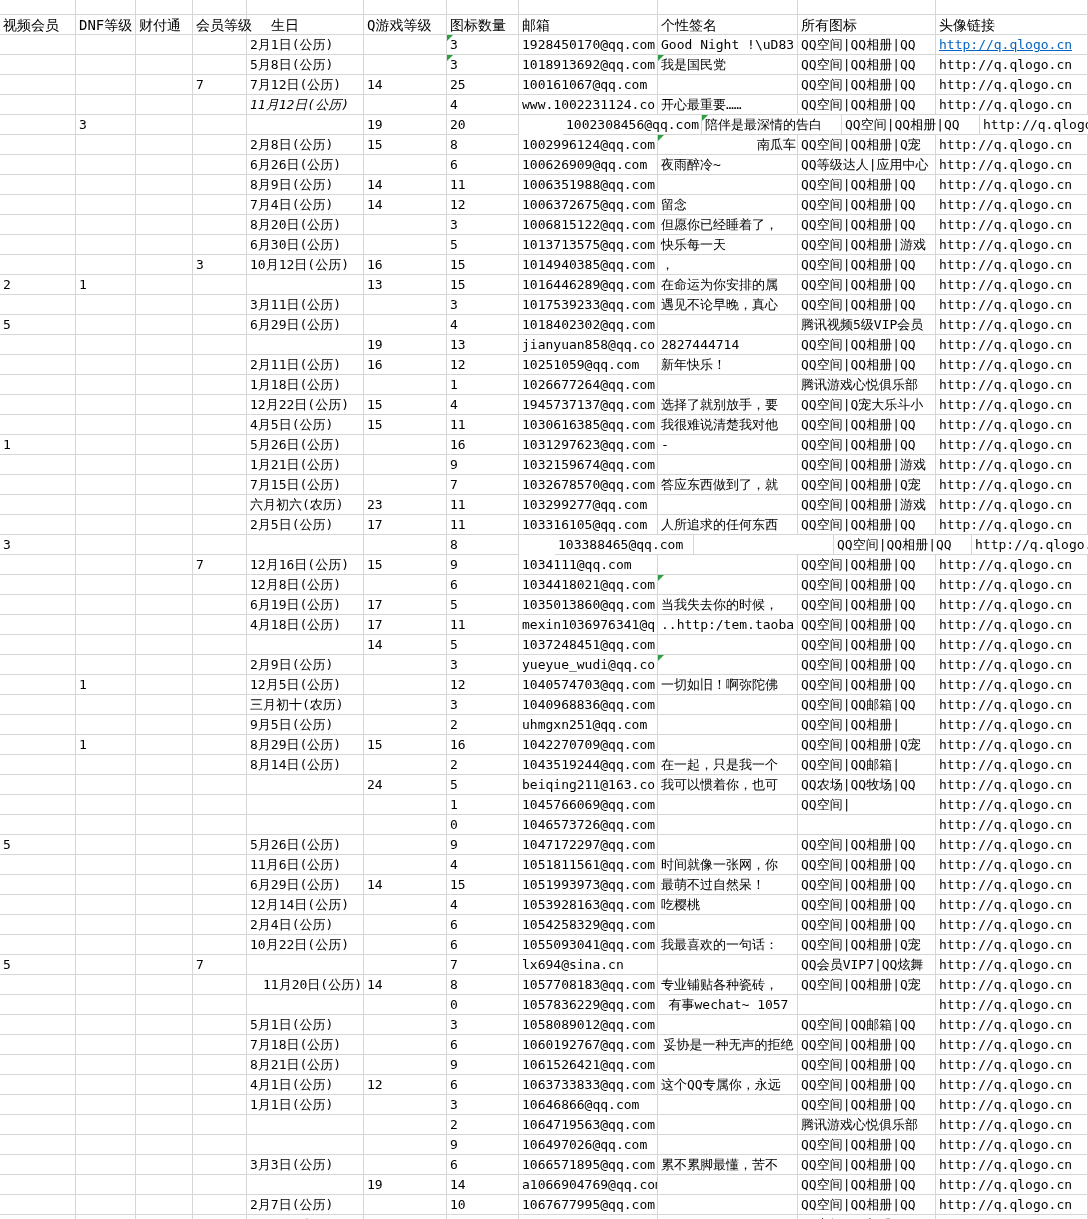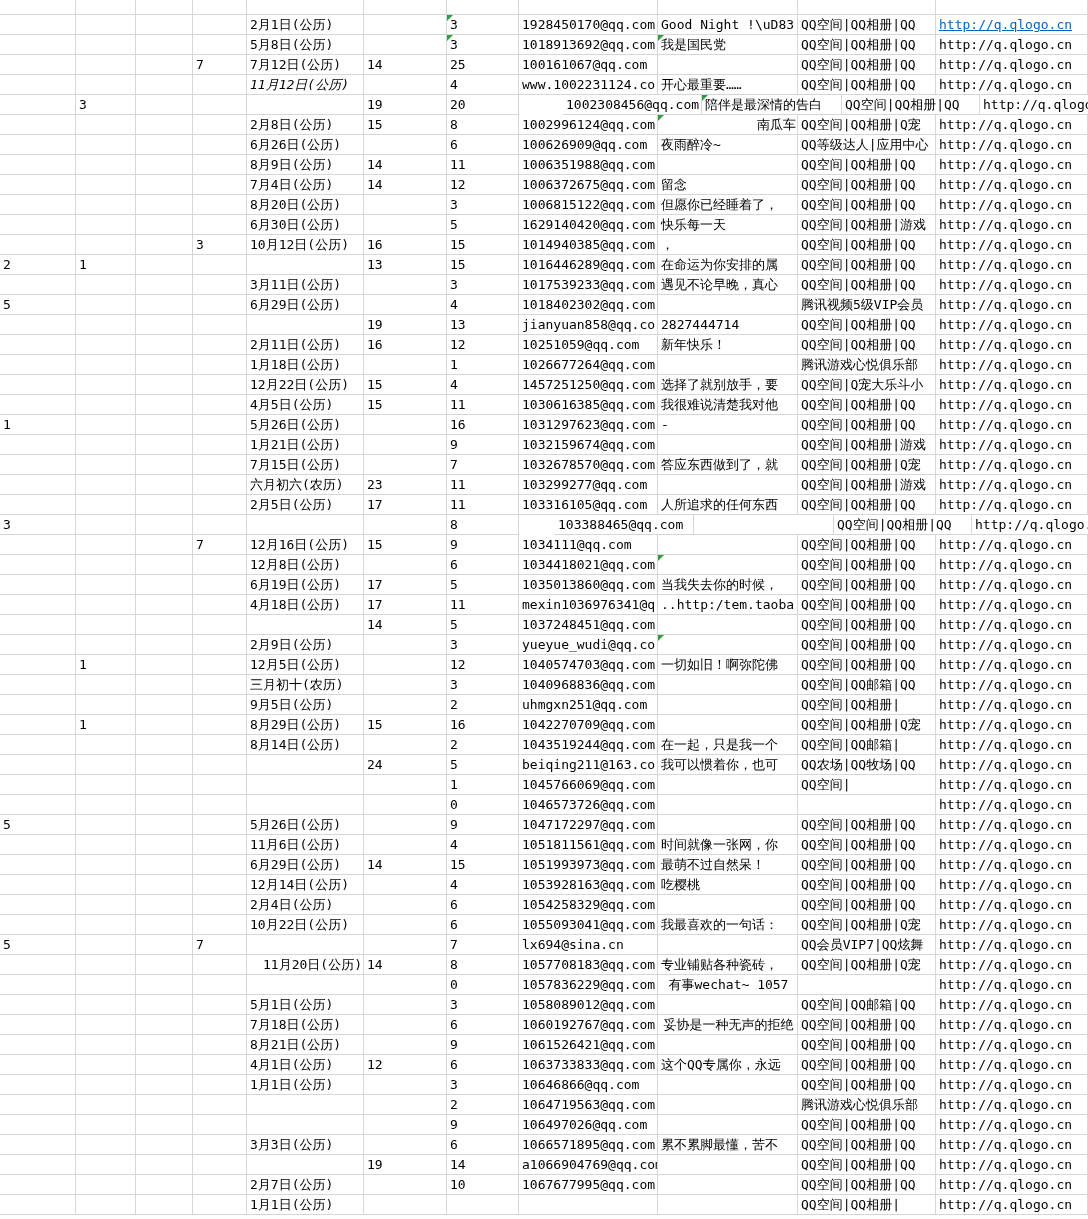--- a/index.html
+++ b/index.html
@@ -37,20 +37,33 @@
       <div class="cell" style="width: 57px;"></div>
       <div class="cell" style="width: 54px;"></div>
       <div class="cell" style="width: 117px;"></div>
       <div class="cell" style="width: 83px;"></div>
       <div class="cell" style="width: 72px;"></div>
       <div class="cell" style="width: 139px;"></div>
       <div class="cell" style="width: 140px;"></div>
       <div class="cell" style="width: 138px;"></div>
       <div class="cell" style="width: 152px;"></div>
     </div>
+  <div class="row header">
+      <div class="cell" style="width: 76px;">视频会员</div>
+      <div class="cell" style="width: 60px;">DNF等级</div>
+      <div class="cell" style="width: 57px;">财付通</div>
+      <div class="cell" style="width: 54px;">会员等级</div>
+      <div class="cell hdr-birth" style="width: 117px;">生日</div>
+      <div class="cell" style="width: 83px;">Q游戏等级</div>
+      <div class="cell" style="width: 72px;">图标数量</div>
+      <div class="cell" style="width: 139px;">邮箱</div>
+      <div class="cell" style="width: 140px;">个性签名</div>
+      <div class="cell" style="width: 138px;">所有图标</div>
+      <div class="cell" style="width: 152px;">头像链接</div>
+    </div>
   <div>
       <div class="row">
         <div class="cell" style="width: 76px;"><span></span></div>
         <div class="cell" style="width: 60px;"><span></span></div>
         <div class="cell" style="width: 57px;"><span></span></div>
         <div class="cell" style="width: 54px;"><span></span></div>
         <div class="cell" style="width: 117px;"><span>2月1日(公历)</span></div>
         <div class="cell" style="width: 83px;"><span></span></div>
         <div class="cell" style="width: 72px;"><span>3</span><span class="tri"></span></div>
         <div class="cell" style="width: 139px;"><span>1928450170@qq.com</span></div>
@@ -176,21 +189,21 @@
         <div class="cell" style="width: 152px;"><span>http://q.qlogo.cn</span></div>
       </div>
       <div class="row">
         <div class="cell" style="width: 76px;"><span></span></div>
         <div class="cell" style="width: 60px;"><span></span></div>
         <div class="cell" style="width: 57px;"><span></span></div>
         <div class="cell" style="width: 54px;"><span></span></div>
         <div class="cell" style="width: 117px;"><span>6月30日(公历)</span></div>
         <div class="cell" style="width: 83px;"><span></span></div>
         <div class="cell" style="width: 72px;"><span>5</span></div>
-        <div class="cell" style="width: 139px;"><span>1629140420@qq.com</span></div>
+        <div class="cell" style="width: 139px;"><span>1013713575@qq.com</span></div>
         <div class="cell" style="width: 140px;"><span>快乐每一天</span></div>
         <div class="cell" style="width: 138px;"><span>QQ空间|QQ相册|游戏</span></div>
         <div class="cell" style="width: 152px;"><span>http://q.qlogo.cn</span></div>
       </div>
       <div class="row">
         <div class="cell" style="width: 76px;"><span></span></div>
         <div class="cell" style="width: 60px;"><span></span></div>
         <div class="cell" style="width: 57px;"><span></span></div>
         <div class="cell" style="width: 54px;"><span>3</span></div>
         <div class="cell" style="width: 117px;"><span>10月12日(公历)</span></div>
@@ -280,21 +293,21 @@
         <div class="cell" style="width: 152px;"><span>http://q.qlogo.cn</span></div>
       </div>
       <div class="row">
         <div class="cell" style="width: 76px;"><span></span></div>
         <div class="cell" style="width: 60px;"><span></span></div>
         <div class="cell" style="width: 57px;"><span></span></div>
         <div class="cell" style="width: 54px;"><span></span></div>
         <div class="cell" style="width: 117px;"><span>12月22日(公历)</span></div>
         <div class="cell" style="width: 83px;"><span>15</span></div>
         <div class="cell" style="width: 72px;"><span>4</span></div>
-        <div class="cell" style="width: 139px;"><span>1457251250@qq.com</span></div>
+        <div class="cell" style="width: 139px;"><span>1945737137@qq.com</span></div>
         <div class="cell" style="width: 140px;"><span>选择了就别放手，要</span></div>
         <div class="cell" style="width: 138px;"><span>QQ空间|Q宠大乐斗小</span></div>
         <div class="cell" style="width: 152px;"><span>http://q.qlogo.cn</span></div>
       </div>
       <div class="row">
         <div class="cell" style="width: 76px;"><span></span></div>
         <div class="cell" style="width: 60px;"><span></span></div>
         <div class="cell" style="width: 57px;"><span></span></div>
         <div class="cell" style="width: 54px;"><span></span></div>
         <div class="cell" style="width: 117px;"><span>4月5日(公历)</span></div>

